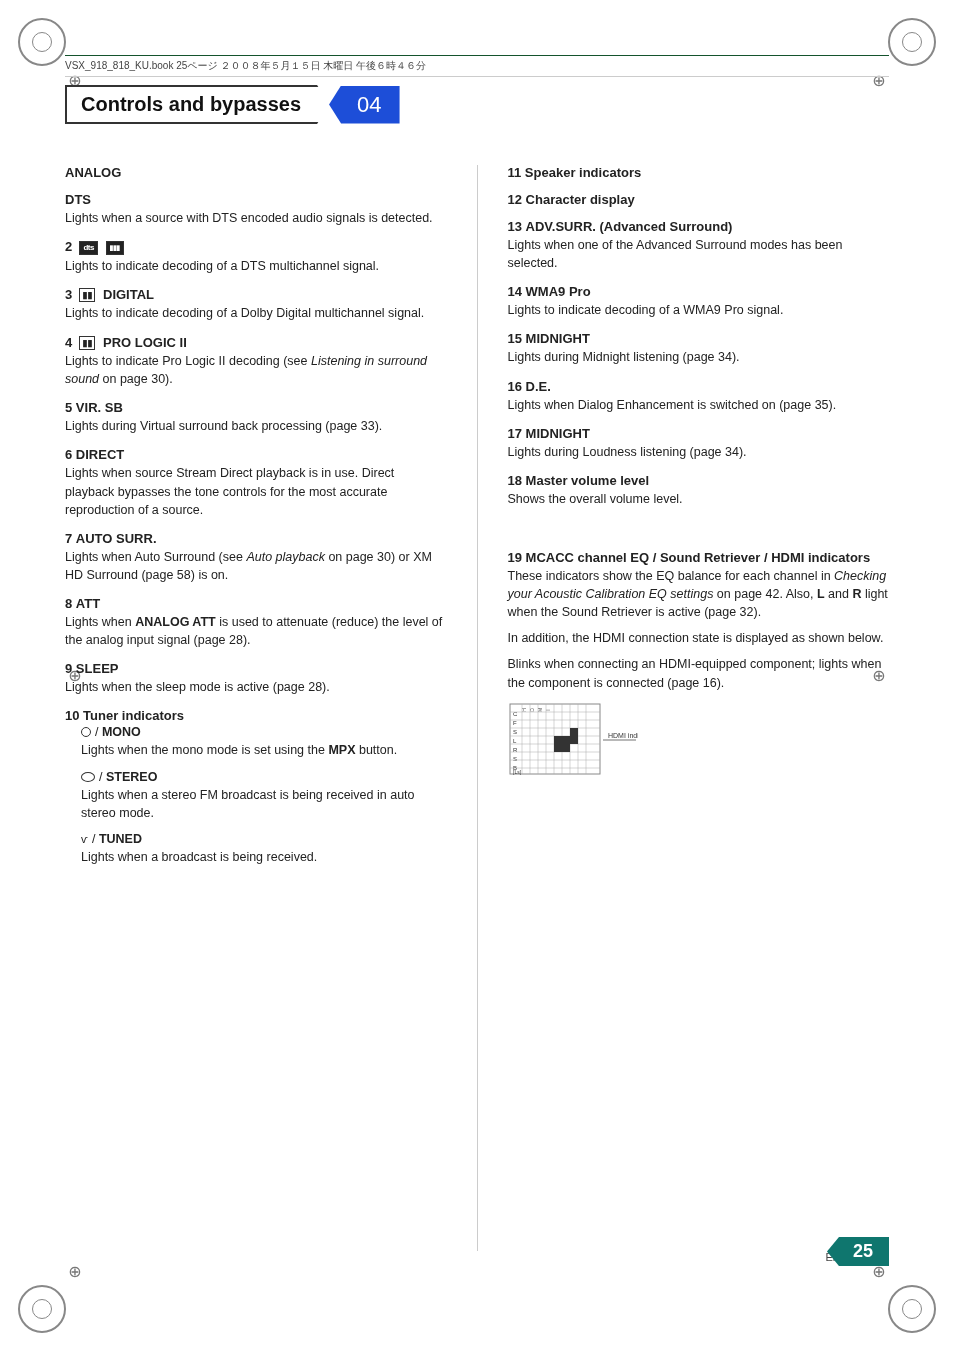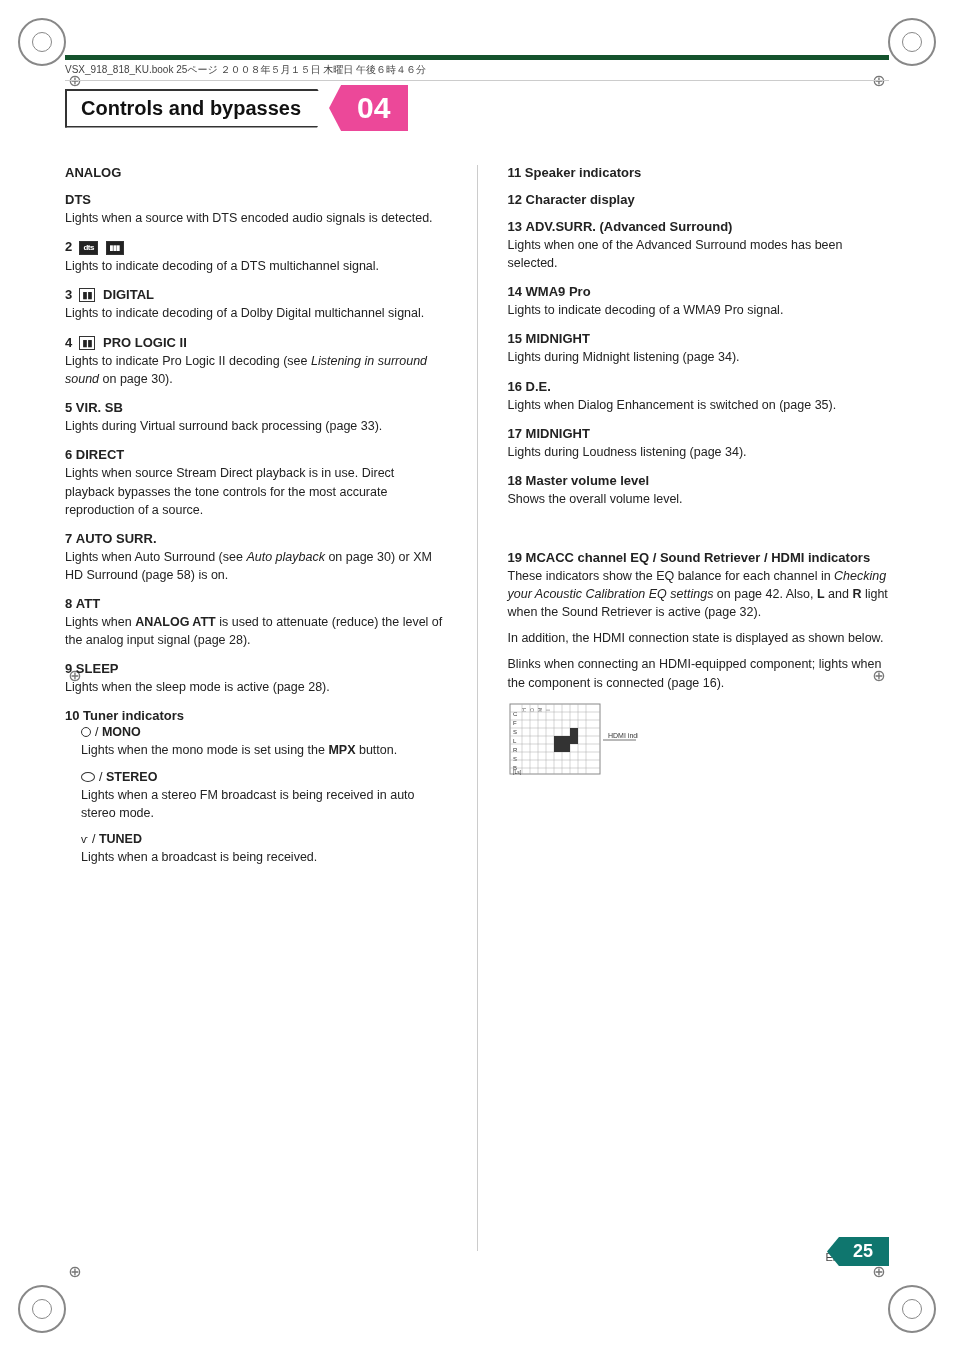--- a/index.html
+++ b/index.html
@@ -55,41 +55,41 @@
       border: 2px solid #333;
       border-right: none;
       padding: 6px 18px 6px 14px;
       font-size: 20px;
       font-weight: bold;
       color: #111;
       clip-path: polygon(0 0, calc(100% - 12px) 0, 100% 50%, calc(100% - 12px) 100%, 0 100%);
       padding-right: 28px;
     }
     .chapter-badge {
-      background: #ec4899;
+      background: #1d4ed8;
       color: #fff;
-      font-size: 30px;
-      font-weight: bold;
+      font-size: 22px;
+      font-weight: normal;
       padding: 6px 18px;
       clip-path: polygon(12px 0, 100% 0, 100% 100%, 12px 100%, 0 50%);
       padding-left: 28px;
     }
 
     
     .print-info {
       position: absolute;
       top: 55px;
       left: 65px;
       right: 65px;
       font-size: 10px;
       color: #555;
       display: flex;
       align-items: center;
       gap: 8px;
-      border-top: 5px solid #14532d;
+      border-top: 1px solid #14532d;
       border-bottom: 1px solid #ccc;
       padding: 3px 0;
     }
     .print-info span { font-size: 10px; color: #444; }
 
     
     .content {
       position: absolute;
       top: 145px;
       left: 65px;

